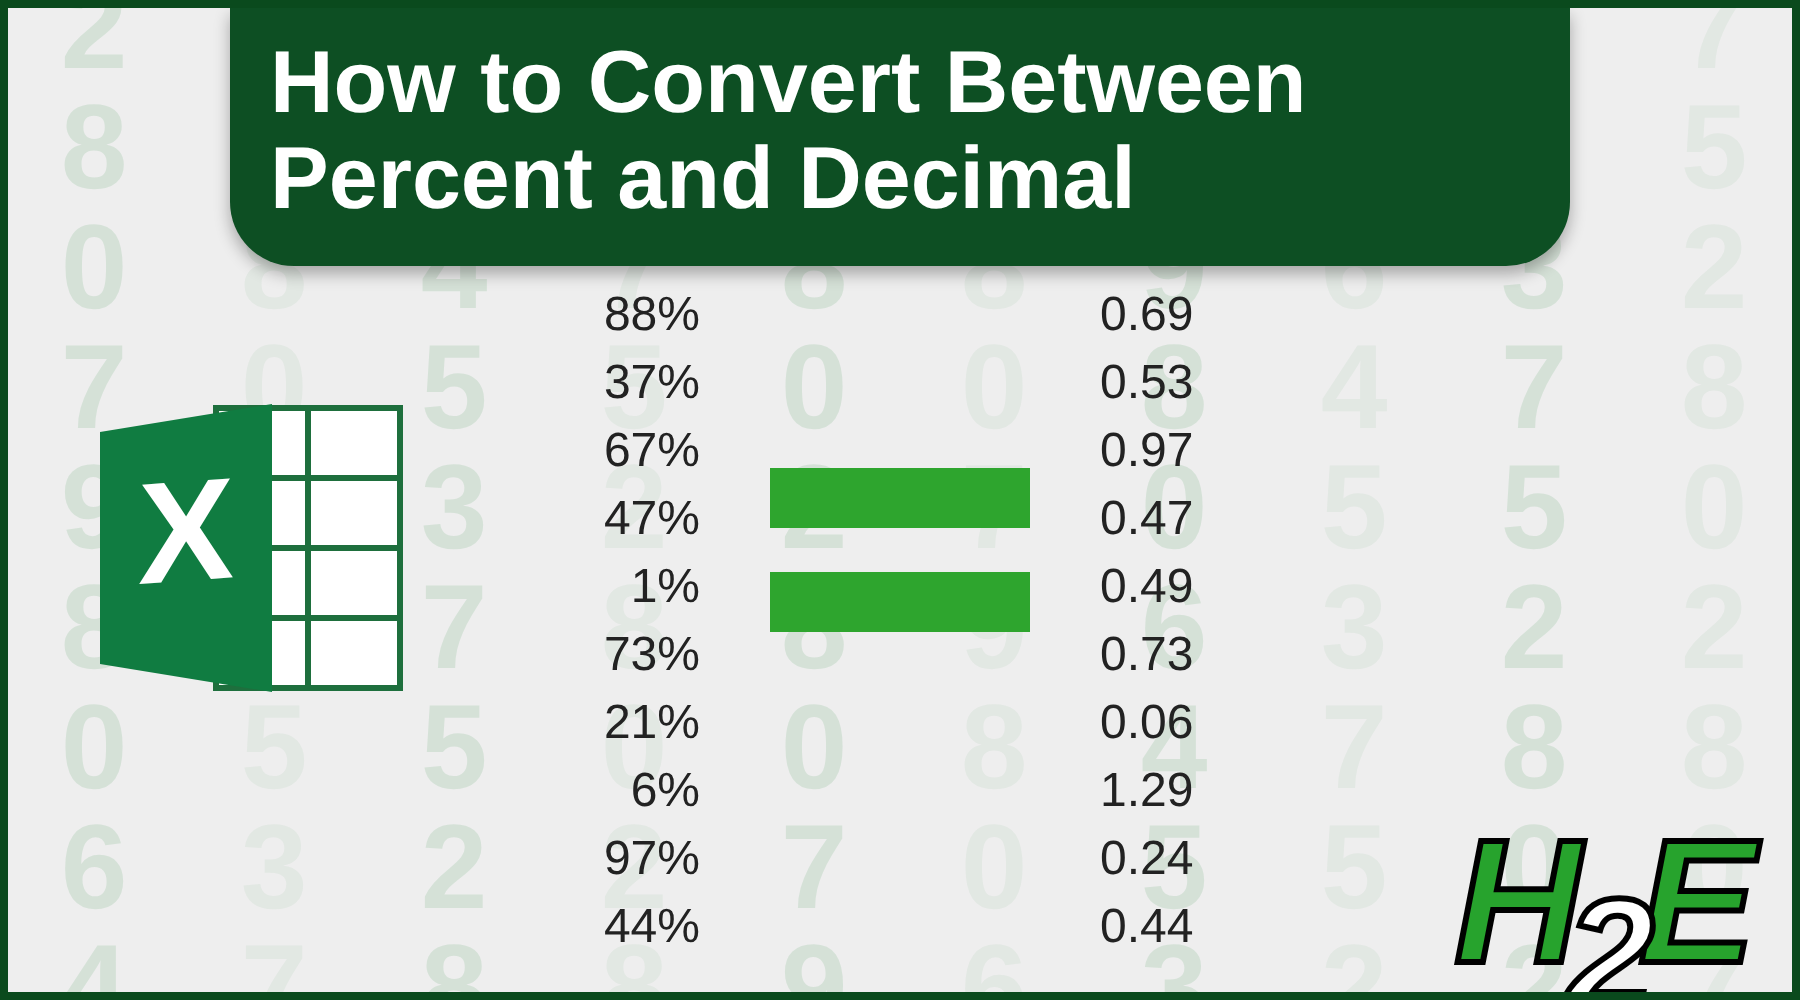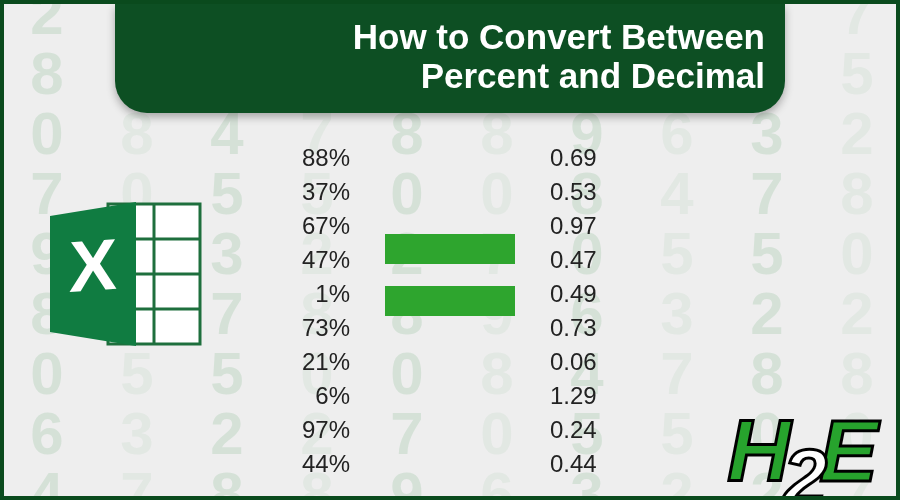--- a/index.html
+++ b/index.html
@@ -36,22 +36,22 @@
   .bg .col.alt { color: rgba(40,140,60,0.12); }
   
   .banner {
     position: absolute;
     top: 0;
     left: 50%;
     transform: translateX(-50%);
     width: 670px;
     background: #0d4f23;
     color: #fff;
-    text-align: right;
-    font-size: 35px;
+    text-align: left;
+    font-size: 44px;
     font-weight: 900;
     line-height: 1.1;
     padding: 14px 20px 18px;
     border-radius: 0 0 32px 32px;
     z-index: 3;
     box-shadow: 0 4px 8px rgba(0,0,0,0.3);
   }
   
   .data {
     position: absolute;

